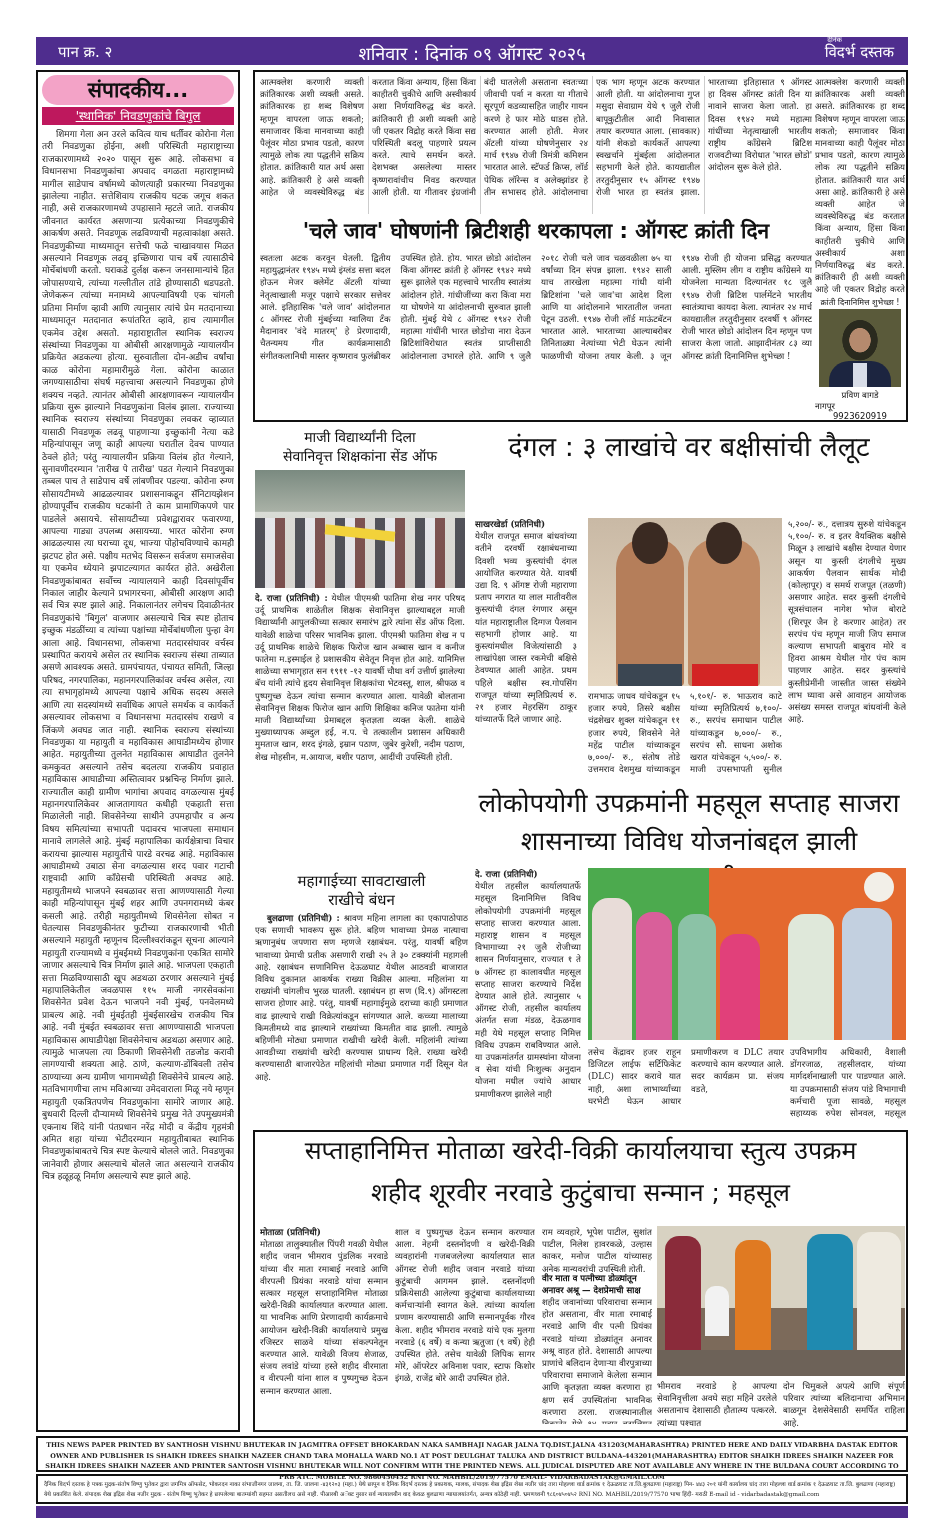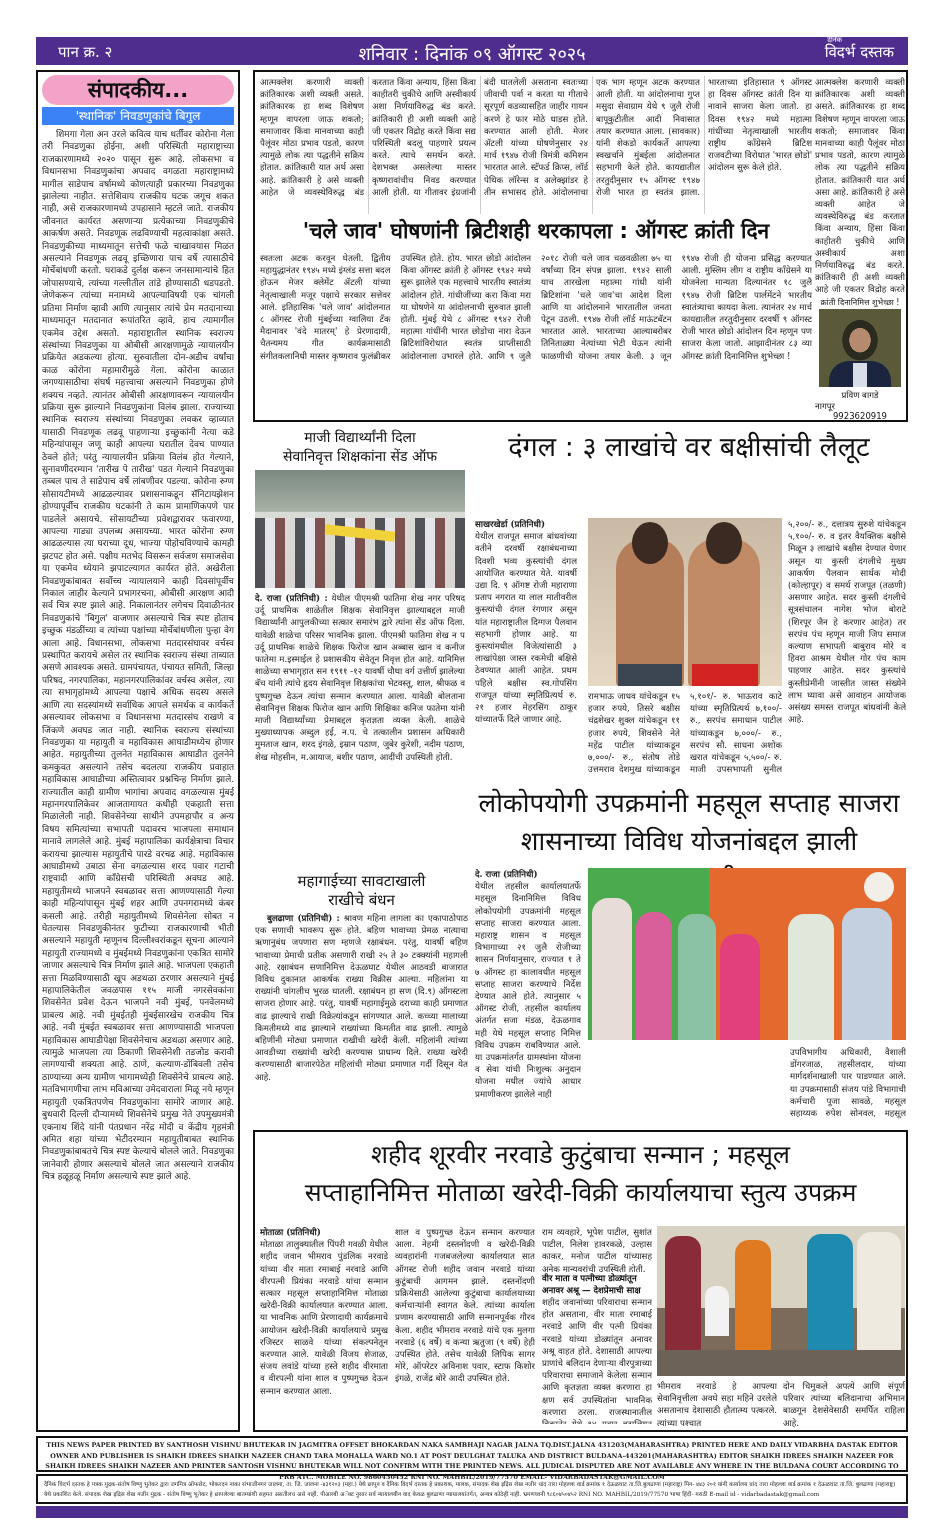--- a/index.html
+++ b/index.html
@@ -29,21 +29,21 @@
   <span class="pg">पान क्र. २</span>
   <span class="dt">शनिवार : दिनांक ०९ ऑगस्ट २०२५</span>
   <span class="logo">
     <small>दैनिक</small>
     <b>विदर्भ दस्तक</b>
   </span>
 </div>
 
 <div class="abs box" style="left:36px;top:70px;width:204px;height:1362px;padding:3px 4px;">
   <div style="background:#f3a3c7;border-radius:16px;text-align:center;font-size:21px;font-weight:bold;height:30px;line-height:30px;margin-bottom:2px;">संपादकीय...</div>
-  <div style="background:#3b82f6;color:#fff;text-align:center;font-size:12px;height:18px;line-height:18px;margin-bottom:3px;">'स्थानिक' निवडणुकांचे बिगुल</div>
+  <div style="background:#be185d;color:#fff;text-align:center;font-size:12px;height:18px;line-height:18px;margin-bottom:3px;text-decoration:underline;">'स्थानिक' निवडणुकांचे बिगुल</div>
   <div class="txt" style="height:1300px;text-indent:14px;font-size:8.9px;line-height:12.4px;">शिमगा गेला अन उरले कवित्व याच धर्तीवर कोरोना गेला तरी निवडणुका होईना, अशी परिस्थिती महाराष्ट्राच्या राजकारणामध्ये २०२० पासून सुरू आहे. लोकसभा व विधानसभा निवडणुकांचा अपवाद वगळता महाराष्ट्रामध्ये मागील साडेपाच वर्षामध्ये कोणत्याही प्रकारच्या निवडणुका झालेल्या नाहीत. सत्तेशिवाय राजकीय घटक जगूच शकत नाही, असे राजकारणामध्ये उपहासाने म्हटले जाते. राजकीय जीवनात कार्यरत असणाऱ्या प्रत्येकाच्या निवडणुकीचे आकर्षण असते. निवडणूक लढविण्याची महत्वाकांक्षा असते. निवडणुकीच्या माध्यमातून सत्तेची फळे चाखावयास मिळत असल्याने निवडणूक लढवू इच्छिणारा पाच वर्षे त्यासाठीचे मोर्चेबांधणी करतो. घराकडे दुर्लक्ष करून जनसामान्यांचे हित जोपासण्याचे, त्यांच्या गल्लीतील तांडे होण्यासाठी धडपडतो. जेणेकरून त्यांच्या मनामध्ये आपल्याविषयी एक चांगली प्रतिमा निर्माण व्हावी आणि त्यानुसार त्यांचे प्रेम मतदानाच्या माध्यमातून मतदानात रूपांतरित व्हावे, हाच त्यामागील एकमेव उद्देश असतो. महाराष्ट्रातील स्थानिक स्वराज्य संस्थांच्या निवडणुका या ओबीसी आरक्षणामुळे न्यायालयीन प्रक्रियेत अडकल्या होत्या. सुरुवातीला दोन-अडीच वर्षांचा काळ कोरोना महामारीमुळे गेला. कोरोना काळात जगण्यासाठीचा संघर्ष महत्त्वाचा असल्याने निवडणुका होणे शक्यच नव्हते. त्यानंतर ओबीसी आरक्षणावरून न्यायालयीन प्रक्रिया सुरू झाल्याने निवडणुकांना विलंब झाला. राज्याच्या स्थानिक स्वराज्य संस्थांच्या निवडणुका लवकर व्हाव्यात यासाठी निवडणूक लढवू पाहणाऱ्या इच्छुकांनी नेत्या कडे महिन्यांपासून जणू काही आपल्या घरातील देवच पाण्यात ठेवले होते; परंतु न्यायालयीन प्रक्रिया विलंब होत गेल्याने, सुनावणीदरम्यान 'तारीख पे तारीख' पडत गेल्याने निवडणुका तब्बल पाच ते साडेपाच वर्षे लांबणीवर पडल्या. कोरोना रुग्ण सोसायटीमध्ये आढळल्यावर प्रशासनाकडून सॅनिटायझेशन होण्यापूर्वीच राजकीय घटकांनी ते काम प्रामाणिकपणे पार पाडलेले असायचे. सोसायटीच्या प्रवेशद्वारावर फवारण्या, आपल्या गाड्या उपलब्ध असायच्या. भारत कोरोना रुग्ण आढळल्यास त्या घराच्या दूध, भाज्या पोहोचविण्याचे कामही झटपट होत असे. पक्षीय मतभेद विसरून सर्वजण समाजसेवा या एकमेव ध्येयाने झपाटल्यागत कार्यरत होते. अखेरीला निवडणुकांबाबत सर्वोच्च न्यायालयाने काही दिवसांपूर्वीच निकाल जाहीर केल्याने प्रभागरचना, ओबीसी आरक्षण आदी सर्व चित्र स्पष्ट झाले आहे. निकालानंतर लगेचच दिवाळीनंतर निवडणुकांचे 'बिगुल' वाजणार असल्याचे चित्र स्पष्ट होताच इच्छुक मंडळींच्या व त्यांच्या पक्षांच्या मोर्चेबांधणीला पुन्हा वेग आला आहे. विधानसभा, लोकसभा मतदारसंघावर वर्चस्व प्रस्थापित करायचे असेल तर स्थानिक स्वराज्य संस्था ताब्यात असणे आवश्यक असते. ग्रामपंचायत, पंचायत समिती, जिल्हा परिषद, नगरपालिका, महानगरपालिकांवर वर्चस्व असेल, त्या त्या सभागृहांमध्ये आपल्या पक्षाचे अधिक सदस्य असले आणि त्या सदस्यांमध्ये सर्वाधिक आपले समर्थक व कार्यकर्ते असल्यावर लोकसभा व विधानसभा मतदारसंघ राखणे व जिंकणे अवघड जात नाही. स्थानिक स्वराज्य संस्थांच्या निवडणुका या महायुती व महाविकास आघाडीमध्येच होणार आहेत. महायुतीच्या तुलनेत महाविकास आघाडीत तुलनेने कमकुवत असल्याने तसेच बदलत्या राजकीय प्रवाहात महाविकास आघाडीच्या अस्तित्वावर प्रश्नचिन्ह निर्माण झाले. राज्यातील काही ग्रामीण भागांचा अपवाद वगळल्यास मुंबई महानगरपालिकेवर आजतागायत कधीही एकहाती सत्ता मिळालेली नाही. शिवसेनेच्या साथीने उपमहापौर व अन्य विषय समित्यांच्या सभापती पदावरच भाजपला समाधान मानावे लागलेले आहे. मुंबई महापालिका कार्यक्षेत्राचा विचार करायचा झाल्यास महायुतीचे पारडे वरचढ आहे. महाविकास आघाडीमध्ये उबाठा सेना वगळल्यास शरद पवार गटाची राष्ट्रवादी आणि काँग्रेसची परिस्थिती अवघड आहे. महायुतीमध्ये भाजपने स्वबळावर सत्ता आणण्यासाठी गेल्या काही महिन्यांपासून मुंबई शहर आणि उपनगरामध्ये कंबर कसली आहे. तरीही महायुतीमध्ये शिवसेनेला सोबत न घेतल्यास निवडणुकीनंतर फुटीच्या राजकारणाची भीती असल्याने महायुती म्हणूनच दिल्लीश्वरांकडून सूचना आल्याने महायुती राज्यामध्ये व मुंबईमध्ये निवडणुकांना एकत्रित सामोरे जाणार असल्याचे चित्र निर्माण झाले आहे. भाजपला एकहाती सत्ता मिळविण्यासाठी खूप अडथळा ठरणार असल्याने मुंबई महापालिकेतील जवळपास ११५ माजी नगरसेवकांना शिवसेनेत प्रवेश देऊन भाजपने नवी मुंबई, पनवेलमध्ये प्राबल्य आहे. नवी मुंबईतही मुंबईसारखेच राजकीय चित्र आहे. नवी मुंबईत स्वबळावर सत्ता आणण्यासाठी भाजपला महाविकास आघाडीपेक्षा शिवसेनेचाच अडथळा असणार आहे. त्यामुळे भाजपला त्या ठिकाणी शिवसेनेशी तडजोड करावी लागण्याची शक्यता आहे. ठाणे, कल्याण-डोंबिवली तसेच ठाण्याच्या अन्य ग्रामीण भागामध्येही शिवसेनेचे प्राबल्य आहे. मतविभागणीचा लाभ मविआच्या उमेदवाराला मिळू नये म्हणून महायुती एकत्रितपणेच निवडणुकांना सामोरे जाणार आहे. बुधवारी दिल्ली दौऱ्यामध्ये शिवसेनेचे प्रमुख नेते उपमुख्यमंत्री एकनाथ शिंदे यांनी पंतप्रधान नरेंद्र मोदी व केंद्रीय गृहमंत्री अमित शहा यांच्या भेटीदरम्यान महायुतीबाबत स्थानिक निवडणुकांबाबतचे चित्र स्पष्ट केल्याचे बोलले जाते. निवडणुका जानेवारी होणार असल्याचे बोलले जात असल्याने राजकीय चित्र हळूहळू निर्माण असल्याचे स्पष्ट झाले आहे.</div>
 </div>
 
 <div class="abs box" style="left:253px;top:70px;width:655px;height:352px;padding-left:20px;">
   <div class="txt cols5" style="position:absolute;left:5px;top:4px;width:552px;height:138px;">आत्मक्लेश करणारी व्यक्ती क्रांतिकारक अशी व्यक्ती असते. क्रांतिकारक हा शब्द विशेषण म्हणून वापरला जाऊ शकतो; समाजावर किंवा मानवाच्या काही पैलूंवर मोठा प्रभाव पडतो, कारण त्यामुळे लोक त्या पद्धतीने सक्रिय होतात. क्रांतिकारी यात अर्थ असा आहे. क्रांतिकारी हे असे व्यक्ती आहेत जे व्यवस्थेविरुद्ध बंड करतात किंवा अन्याय, हिंसा किंवा काहीतरी चुकीचे आणि अस्वीकार्य अशा निर्णयाविरुद्ध बंड करते. क्रांतिकारी ही अशी व्यक्ती आहे जी एकतर विद्रोह करते किंवा सद्य परिस्थिती बदलू पाहणारे प्रयत्न करते. त्याचे समर्थन करते. देशभक्त असलेल्या मास्तर कृष्णरावांचीच निवड करण्यात आली होती. या गीतावर इंग्रजांनी बंदी घातलेली असताना स्वतःच्या जीवाची पर्वा न करता या गीताचे सूरपूर्ण कडव्यासहित जाहीर गायन करणे हे फार मोठे धाडस होते. करण्यात आली होती. मेजर ॲटली यांच्या घोषणेनुसार २४ मार्च १९४७ रोजी त्रिमंत्री कमिशन भारतात आले. स्टॅफर्ड क्रिप्स, लॉर्ड पेथिक लॉरेन्स व अलेक्झांडर हे तीन सभासद होते. आंदोलनाचा एक भाग म्हणून अटक करण्यात आली होती. या आंदोलनाचा गुप्त मसुदा सेवाग्राम येथे ९ जुलै रोजी बापूकुटीतील आदी निवासात तयार करण्यात आला. (सावकार) यांनी शेकडो कार्यकर्ते आपल्या स्वखर्चाने मुंबईला आंदोलनात सहभागी केले होते. कायद्यातील तरतुदीनुसार १५ ऑगस्ट १९४७ रोजी भारत हा स्वतंत्र झाला. भारताच्या इतिहासात ९ ऑगस्ट हा दिवस ऑगस्ट क्रांती दिन या नावाने साजरा केला जातो. हा दिवस १९४२ मध्ये महात्मा गांधींच्या नेतृत्वाखाली भारतीय राष्ट्रीय काँग्रेसने ब्रिटिश राजवटीच्या विरोधात 'भारत छोडो' आंदोलन सुरू केले होते.</div>
   <div class="headline" style="position:absolute;left:5px;top:142px;width:552px;font-size:21px;line-height:34px;">'चले जाव' घोषणांनी ब्रिटीशही थरकापला : ऑगस्ट क्रांती दिन</div>
   <div class="txt cols4" style="position:absolute;left:5px;top:180px;width:552px;height:166px;">स्वतःला अटक करवून घेतली. द्वितीय महायुद्धानंतर १९४५ मध्ये इंग्लंड सत्ता बदल होऊन मेजर क्लेमेंट ॲटली यांच्या नेतृत्वाखाली मजूर पक्षाचे सरकार सत्तेवर आले. इतिहासिक 'चले जाव' आंदोलनात ८ ऑगस्ट रोजी मुंबईच्या ग्वालिया टँक मैदानावर 'वंदे मातरम्' हे प्रेरणादायी, चैतन्यमय गीत कार्यक्रमासाठी संगीतकलानिधी मास्तर कृष्णराव फुलंब्रीकर उपस्थित होते. होय. भारत छोडो आंदोलन किंवा ऑगस्ट क्रांती हे ऑगस्ट १९४२ मध्ये सुरू झालेले एक महत्त्वाचे भारतीय स्वातंत्र्य आंदोलन होते. गांधीजींच्या करा किंवा मरा या घोषणेने या आंदोलनाची सुरुवात झाली होती. मुंबई येथे ८ ऑगस्ट १९४२ रोजी महात्मा गांधींनी भारत छोडोचा नारा देऊन ब्रिटिशांविरोधात स्वतंत्र प्राप्तीसाठी आंदोलनाला उभारले होते. आणि ९ जुलै २०१८ रोजी चले जाव चळवळीला ७५ या वर्षांच्या दिन संपन्न झाला. १९४२ साली याच तारखेला महात्मा गांधी यांनी ब्रिटिशांना 'चले जाव'चा आदेश दिला आणि या आंदोलनाने भारतातील जनता पेटून उठली. १९४७ रोजी लॉर्ड माऊंटबॅटन भारतात आले. भारताच्या आल्याबरोबर तिनिताळ्या नेत्यांच्या भेटी घेऊन त्यांनी फाळणीची योजना तयार केली. ३ जून १९४७ रोजी ही योजना प्रसिद्ध करण्यात आली. मुस्लिम लीग व राष्ट्रीय काँग्रेसने या योजनेला मान्यता दिल्यानंतर १८ जुलै १९४७ रोजी ब्रिटिश पार्लमेंटने भारतीय स्वातंत्र्याचा कायदा केला. त्यानंतर २४ मार्च कायद्यातील तरतुदीनुसार दरवर्षी ९ ऑगस्ट रोजी भारत छोडो आंदोलन दिन म्हणून पण साजरा केला जातो. आझादीनंतर ८३ व्या ऑगस्ट क्रांती दिनानिमित्त शुभेच्छा !</div>
   <div style="position:absolute;left:560px;top:4px;width:90px;height:340px;">
     <div class="txt" style="height:218px;">आत्मक्लेश करणारी व्यक्ती क्रांतिकारक अशी व्यक्ती असते. क्रांतिकारक हा शब्द विशेषण म्हणून वापरला जाऊ शकतो; समाजावर किंवा मानवाच्या काही पैलूंवर मोठा प्रभाव पडतो, कारण त्यामुळे लोक त्या पद्धतीने सक्रिय होतात. क्रांतिकारी यात अर्थ असा आहे. क्रांतिकारी हे असे व्यक्ती आहेत जे व्यवस्थेविरुद्ध बंड करतात किंवा अन्याय, हिंसा किंवा काहीतरी चुकीचे आणि अस्वीकार्य अशा निर्णयाविरुद्ध बंड करते. क्रांतिकारी ही अशी व्यक्ती आहे जी एकतर विद्रोह करते किंवा सद्य परिस्थिती बदलू पाहणारे प्रयत्न करते. त्याचे समर्थन करते. देशभक्त असलेल्या मास्तर कृष्णरावांचीच निवड करण्यात आली होती. या गीतावर इंग्रजांनी बंदी घातलेली असताना स्वतःच्या जीवाची पर्वा न करता या गीताचे सूरपूर्ण कडव्यासहित जाहीर गायन करणे हे फार मोठे धाडस होते. करण्यात आली होती. मेजर ॲटली यांच्या घोषणेनुसार २४ मार्च १९४७ रोजी त्रिमंत्री कमिशन भारतात आले. स्टॅफर्ड क्रिप्स, लॉर्ड पेथिक लॉरेन्स व अलेक्झांडर हे तीन सभासद होते. आंदोलनाचा एक भाग म्हणून अटक करण्यात आली होती. या आंदोलनाचा गुप्त मसुदा सेवाग्राम येथे ९ जुलै रोजी बापूकुटीतील आदी निवासात तयार करण्यात आला. (सावकार) यांनी शेकडो कार्यकर्ते आपल्या स्वखर्चाने मुंबईला आंदोलनात सहभागी केले होते. कायद्यातील तरतुदीनुसार १५ ऑगस्ट १९४७ रोजी भारत हा स्वतंत्र झाला. भारताच्या इतिहासात ९ ऑगस्ट हा दिवस ऑगस्ट क्रांती दिन या नावाने साजरा केला जातो. हा दिवस १९४२ मध्ये महात्मा गांधींच्या नेतृत्वाखाली भारतीय राष्ट्रीय काँग्रेसने ब्रिटिश राजवटीच्या विरोधात 'भारत छोडो' आंदोलन सुरू केले होते.</div>
     <div style="font-size:8px;text-align:center;margin-top:2px;">क्रांती दिनानिमित्त शुभेच्छा !</div>
@@ -106,26 +106,27 @@
   </div>
   <div class="photo" style="position:absolute;left:118px;top:84px;width:318px;height:172px;background:linear-gradient(90deg,#4caa4e 0 38%,#e4692f 38% 100%);">
     <div style="position:absolute;left:4px;top:30px;width:40px;height:142px;background:#e8dcd8;border-radius:16px 16px 0 0;"></div>
     <div style="position:absolute;left:48px;top:44px;width:36px;height:128px;background:#d95f9a;border-radius:16px 16px 0 0;"></div>
     <div style="position:absolute;left:90px;top:46px;width:38px;height:126px;background:#8bc2a6;border-radius:16px 16px 0 0;"></div>
     <div style="position:absolute;left:132px;top:66px;width:40px;height:106px;background:#e1407a;border-radius:16px 16px 0 0;"></div>
     <div style="position:absolute;left:200px;top:46px;width:46px;height:126px;background:#dfe8da;border-radius:16px 16px 0 0;"></div>
     <div style="position:absolute;left:254px;top:40px;width:50px;height:132px;background:#c3d0e0;border-radius:16px 16px 0 0;"></div>
     <div style="position:absolute;left:276px;top:4px;width:30px;height:30px;background:#f2efe8;border-radius:50%;"></div>
   </div>
+  <div class="txt cols2" style="position:absolute;left:118px;top:262px;width:196px;height:80px;">तसेच केंद्रावर हजर राहून डिजिटल लाईफ सर्टिफिकेट (DLC) सादर करावे यात नाही, अशा लाभार्थ्यांच्या घरभेटी घेऊन आधार प्रमाणीकरण व DLC तयार करण्याचे काम करण्यात आले. सदर कार्यक्रम प्रा. संजय वडते,</div>
   <div class="txt cols2" style="position:absolute;left:320px;top:262px;width:116px;height:80px;column-count:1;">उपविभागीय अधिकारी, वैशाली डोंगरजाळ, तहसीलदार, यांच्या मार्गदर्शनाखाली पार पाडण्यात आले. या उपक्रमासाठी संजय पांडे विभागाची कर्मचारी पूजा सावळे, महसूल सहाय्यक रुपेश सोनवल, महसूल सहाय्यक (ऑपरेटर) परिचय, तसेच मंडळ अधिकारी मुक्ता जिंगर चालक भगवान चिते यांनी परिश्रम घेतले. सदर महसूल सप्ताहाच्या माध्यमातून शासनाच्या कल्याणकारी योजना प्रत्यक्ष लाभार्थ्यांपर्यंत पोहोचविण्याचा हेतू यशस्वीपणे साध्य करण्यात आला.</div>
 </div>
 
 <div class="abs box" style="left:253px;top:1130px;width:655px;height:302px;">
+  <div class="headline" style="font-size:25px;line-height:38px;font-weight:normal;">सप्ताहानिमित्त मोताळा खरेदी-विक्री कार्यालयाचा स्तुत्य उपक्रम</div>
   <div class="headline" style="font-size:25px;line-height:38px;font-weight:normal;margin-top:4px;">शहीद शूरवीर नरवाडे कुटुंबाचा सन्मान ; महसूल</div>
-  <div class="headline" style="font-size:25px;line-height:38px;font-weight:normal;">सप्ताहानिमित्त मोताळा खरेदी-विक्री कार्यालयाचा स्तुत्य उपक्रम</div>
   <div class="txt" style="position:absolute;left:5px;top:94px;width:128px;height:202px;">
     <div class="dateline">मोताळा (प्रतिनिधी)</div>
     <span>मोताळा तालुक्यातील पिंपरी गवळी येथील शहीद जवान भीमराव पुंडलिक नरवाडे यांच्या वीर माता रमाबाई नरवाडे आणि वीरपत्नी प्रियंका नरवाडे यांचा सन्मान सत्कार महसूल सप्ताहानिमित्त मोताळा खरेदी-विक्री कार्यालयात करण्यात आला. या भावनिक आणि प्रेरणादायी कार्यक्रमाचे आयोजन खरेदी-विक्री कार्यालयाचे प्रमुख रजिस्टर साळवे यांच्या संकल्पनेतून करण्यात आले. यावेळी विजय शेजाळ, संजय लवांडे यांच्या हस्ते शहीद वीरमाता व वीरपत्नी यांना शाल व पुष्पगुच्छ देऊन सन्मान करण्यात आला.</span>
   </div>
   <div class="txt" style="position:absolute;left:140px;top:94px;width:140px;height:202px;">शाल व पुष्पगुच्छ देऊन सन्मान करण्यात आला. नेहमी दस्तनोंदणी व खरेदी-विक्री व्यवहारांनी गजबजलेल्या कार्यालयात सात ऑगस्ट रोजी शहीद जवान नरवाडे यांच्या कुटुंबाची आगमन झाले. दस्तनोंदणी प्रक्रियेसाठी आलेल्या कुटुंबाचा कार्यालयाच्या कर्मचाऱ्यांनी स्वागत केले. त्यांच्या कार्याला प्रणाम करण्यासाठी आणि सन्मानपूर्वक गौरव केला. शहीद भीमराव नरवाडे यांचे एक मुलगा नरवाडे (६ वर्षे) व कन्या ऋतुजा (९ वर्षे) हेही उपस्थित होते. तसेच यावेळी लिपिक सागर मोरे, ऑपरेटर अविनाश पवार, स्टाफ किशोर इंगळे, राजेंद्र बोरे आदी उपस्थित होते.</div>
   <div style="position:absolute;left:287px;top:94px;width:110px;height:202px;">
     <div class="txt" style="height:46px;">राम व्यवहारे, भूपेश पाटील, सुशांत पाटील, निलेश हावरकळे, उल्हास काकर, मनोज पाटील यांच्यासह अनेक मान्यवरांची उपस्थिती होती.</div>
     <div style="font-size:8.5px;font-weight:bold;line-height:12px;">वीर माता व पत्नीच्या डोळ्यांतून अनावर अश्रू — देशप्रेमाची साक्ष</div>
     <div class="txt" style="height:128px;">शहीद जवानांच्या परिवाराचा सन्मान होत असताना, वीर माता रमाबाई नरवाडे आणि वीर पत्नी प्रियंका नरवाडे यांच्या डोळ्यांतून अनावर अश्रू वाहत होते. देशासाठी आपल्या प्राणांचे बलिदान देणाऱ्या वीरपुत्राच्या परिवाराचा समाजाने केलेला सन्मान आणि कृतज्ञता व्यक्त करणारा हा क्षण सर्व उपस्थितांना भावनिक करणारा ठरला. राजस्थानातील बिकानेर येथे १४ महार बटालियन मध्ये सेवा बजावत असताना शहीद झालेले</div>
   </div>

